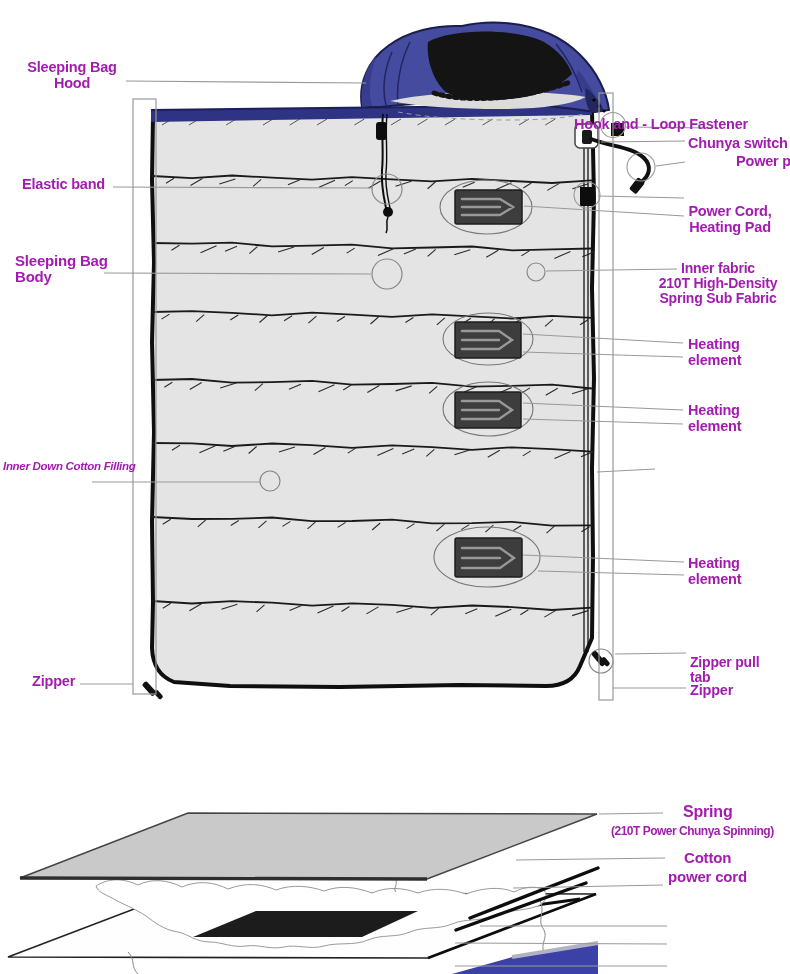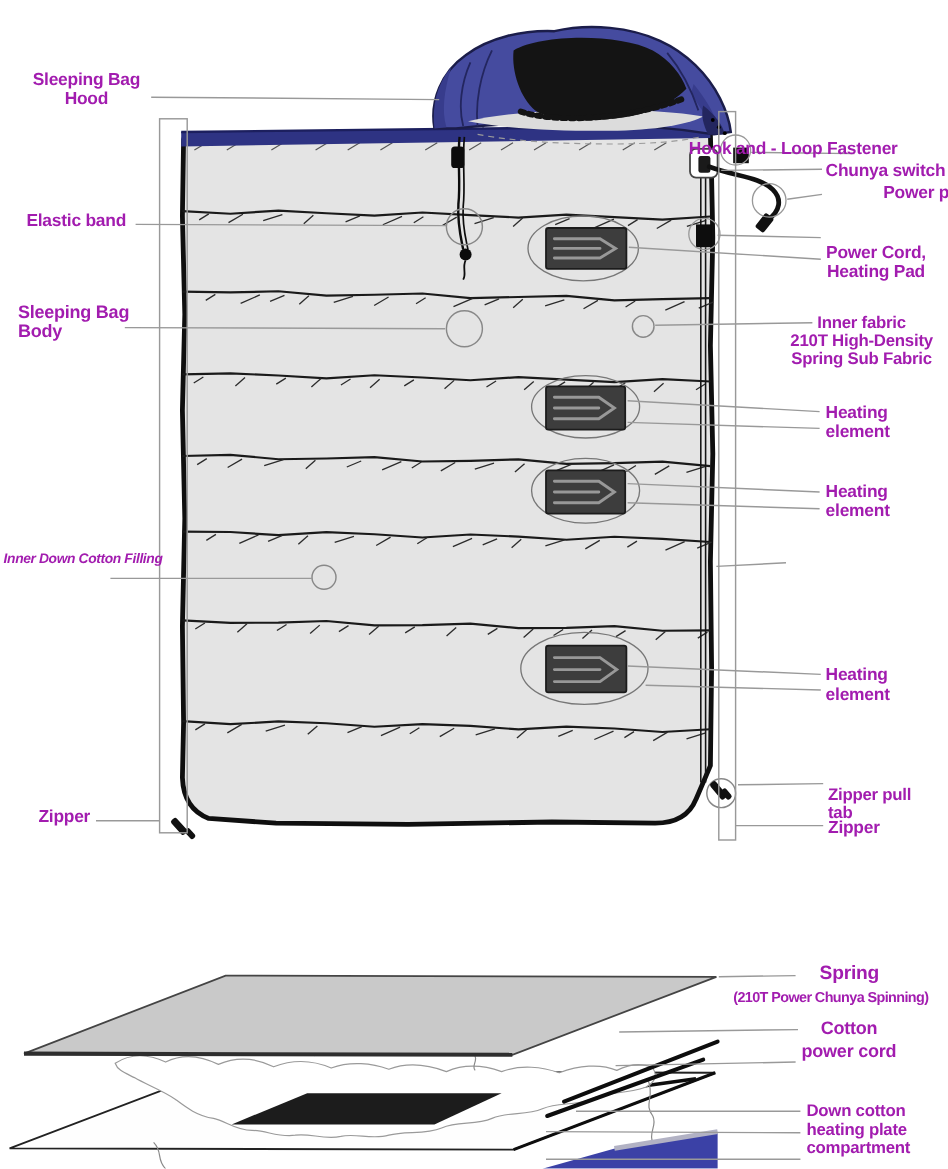--- a/index.html
+++ b/index.html
@@ -359,19 +359,14 @@
 <div class="lbl" style="left:690px;top:643px;font-size:14px;margin-top:12px;">
   <div>Zipper pull</div>
       <div>tab</div>
 </div>
 <div class="lbl" style="left:690px;top:683px;font-size:14.5px;">Zipper</div>
 
 <div class="lbl" style="left:683px;top:803px;font-size:16px;">Spring</div>
 <div class="lbl" style="left:611px;top:825px;font-size:12px;letter-spacing:-0.5px;">(210T Power Chunya Spinning)</div>
 <div class="lbl" style="left:684px;top:850px;font-size:15px;">Cotton</div>
 <div class="lbl" style="left:668px;top:869px;font-size:15px;">power cord</div>
-<div class="lbl" style="left:672px;top:918px;font-size:14px;line-height:15.5px;">
-  <div>Down cotton</div>
-  <div>heating plate</div>
-  <div>compartment</div>
-</div>
 
 </div>
 
 </body></html>

